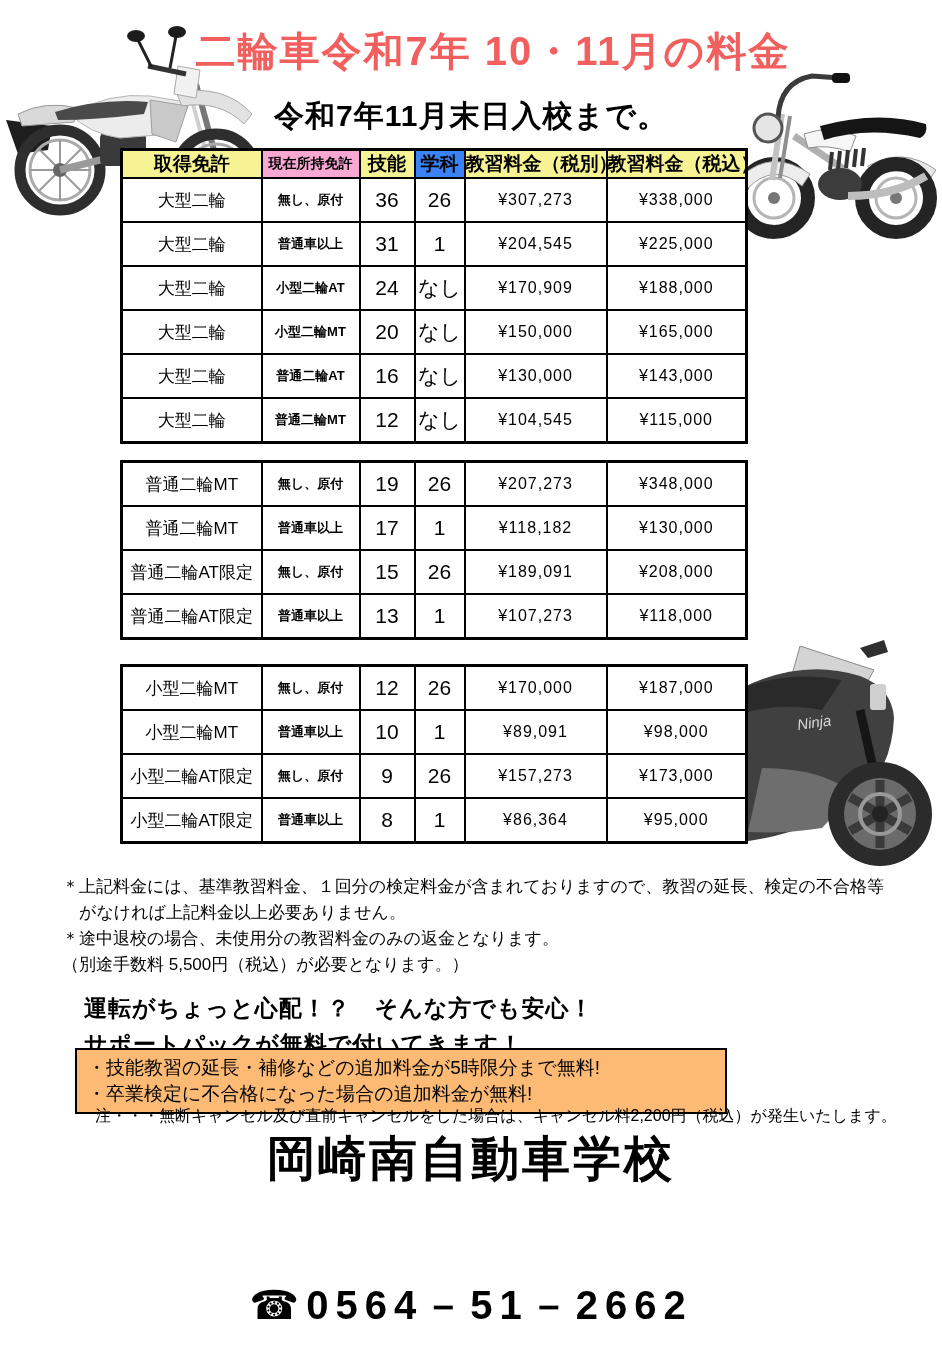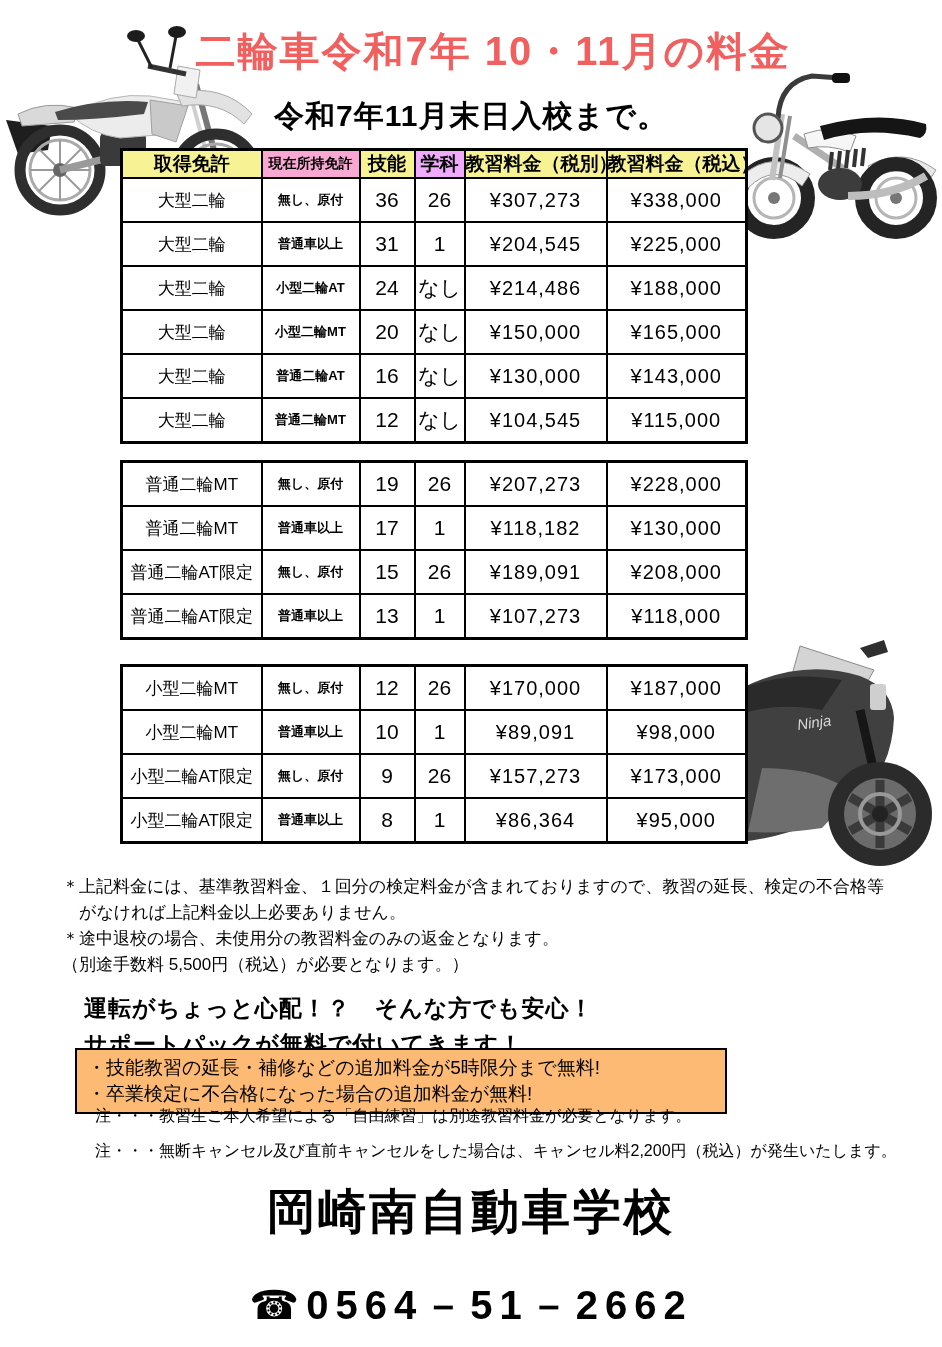--- a/index.html
+++ b/index.html
@@ -29,32 +29,32 @@
     border:2px solid #000;text-align:center;vertical-align:middle;padding:0;
     white-space:nowrap;background:#fff;
   }
   .price-table th{height:25px;font-weight:bold;}
   .price-table td{height:42px;}
   th.h0,th.h2,th.h3,th.h4,th.h5{font-size:19px;}
   th.h1{font-size:14px;}
   td.c0{font-size:17px;}
   td.c1{font-size:13px;font-weight:bold;}
   td.c2,td.c3{font-size:21px;}
-  td.c4,td.c5{font-size:20px;letter-spacing:1px;text-align:center;}
+  td.c4,td.c5{font-size:16px;letter-spacing:1px;text-align:center;}
 
   .notes{left:62px;top:874px;font-size:17px;line-height:26px;}
   .support-head{left:84px;top:990px;font-size:23px;font-weight:bold;line-height:36px;letter-spacing:1px;}
   .support-box{
     left:75px;top:1048px;width:628px;border:2px solid #000;
     padding:5px 10px;font-size:19px;line-height:26px;background:#fdba74;
   }
   .cautions{left:95px;top:1106px;font-size:16px;}
   .cautions div{margin-bottom:14px;}
   .school-name{
-    left:0;right:0;top:1180px;text-align:center;
+    left:0;right:0;top:1127px;text-align:center;
     font-size:48px;font-weight:bold;letter-spacing:3px;white-space:nowrap;
   }
   .phone{
     left:0;right:0;top:1278px;text-align:center;
     font-size:40px;font-weight:bold;letter-spacing:7px;white-space:nowrap;
   }
 </style>
 </head>
 <body>
 
@@ -148,21 +148,21 @@
         <col style="width:55px">
       <col style="width:50px">
         <col style="width:142px">
         <col style="width:140px">
     </colgroup>
     <thead>
       <tr>
         <th class="h0" style="background: rgb(247, 243, 148);">取得免許</th>
         <th class="h1" style="background: #f9a8d4;">現在所持免許</th>
         <th class="h2" style="background: rgb(247, 243, 148);">技能</th>
-        <th class="h3" style="background: #f0abfc;">学科</th>
+        <th class="h3" style="background: #3b82f6;">学科</th>
         <th class="h4" style="background: rgb(247, 243, 148);">教習料金（税別）</th>
         <th class="h5" style="background: rgb(247, 243, 148);">教習料金（税込）</th>
       </tr>
     </thead>
     <tbody>
         <tr>
           <td class="c0">大型二輪</td>
           <td class="c1">無し、原付</td>
           <td class="c2">36</td>
           <td class="c3">26</td>
@@ -175,21 +175,21 @@
           <td class="c2">31</td>
           <td class="c3">1</td>
           <td class="c4">¥204,545</td>
           <td class="c5">¥225,000</td>
         </tr>
         <tr>
           <td class="c0">大型二輪</td>
           <td class="c1">小型二輪AT</td>
           <td class="c2">24</td>
           <td class="c3">なし</td>
-          <td class="c4">¥214,486</td>
+          <td class="c4">¥170,909</td>
           <td class="c5">¥188,000</td>
         </tr>
         <tr>
           <td class="c0">大型二輪</td>
           <td class="c1">小型二輪MT</td>
           <td class="c2">20</td>
           <td class="c3">なし</td>
           <td class="c4">¥150,000</td>
           <td class="c5">¥165,000</td>
         </tr>
@@ -221,21 +221,21 @@
         <col style="width:142px">
         <col style="width:140px">
     </colgroup>
     <tbody>
         <tr>
           <td class="c0">普通二輪MT</td>
           <td class="c1">無し、原付</td>
           <td class="c2">19</td>
           <td class="c3">26</td>
           <td class="c4">¥207,273</td>
-          <td class="c5">¥228,000</td>
+          <td class="c5">¥348,000</td>
         </tr>
         <tr>
           <td class="c0">普通二輪MT</td>
           <td class="c1">普通車以上</td>
           <td class="c2">17</td>
           <td class="c3">1</td>
           <td class="c4">¥118,182</td>
           <td class="c5">¥130,000</td>
         </tr>
         <tr>
@@ -313,20 +313,19 @@
     <div>運転がちょっと心配！？　そんな方でも安心！</div>
     <div>サポートパックが無料で付いてきます！</div>
   </div>
 
   <div class="layer support-box">
     <div>・技能教習の延長・補修などの追加料金が5時限分まで無料!</div>
     <div>・卒業検定に不合格になった場合の追加料金が無料!</div>
   </div>
 
   <div class="layer cautions">
-    <div>注・・・教習生ご本人希望による「自由練習」は別途教習料金が必要となります。</div>
     <div>注・・・無断キャンセル及び直前キャンセルをした場合は、キャンセル料2,200円（税込）が発生いたします。</div>
   </div>
 
   <div class="layer school-name">岡崎南自動車学校</div>
   <div class="layer phone">☎0564－51－2662</div>
 
 </div>
 
 </body></html>

